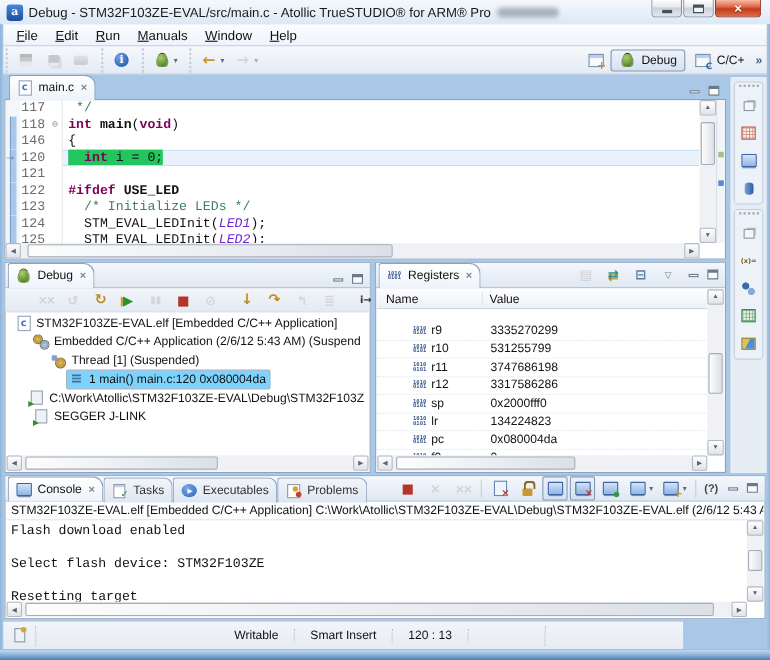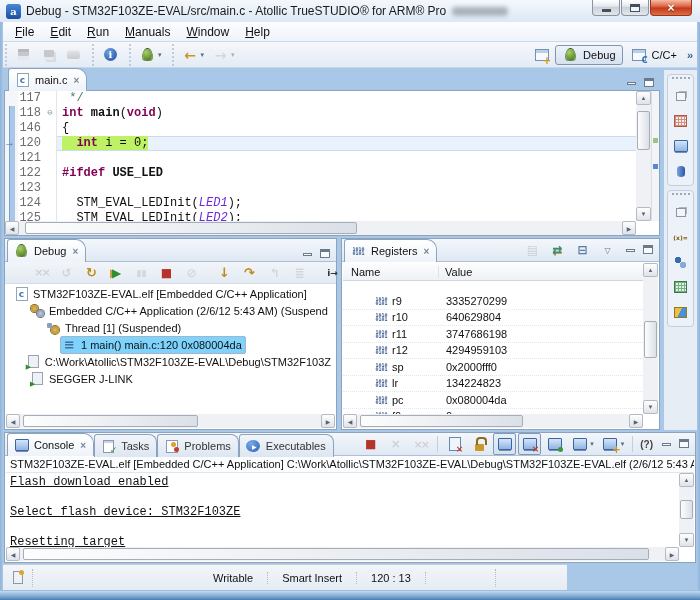--- a/index.html
+++ b/index.html
@@ -161,21 +161,21 @@
   .edlines { position:absolute; left:0; top:0; right:23px; bottom:14px; overflow:hidden;
     font-family:"Liberation Mono","DejaVu Sans Mono",monospace; font-size:12px; }
   .ed-row { display:flex; height:15px; line-height:15px; white-space:pre; }
   .ed-ruler { flex:0 0 13px; position:relative; background:#f4f6f9; }
   .ed-range { position:absolute; left:4px; top:0; bottom:0; width:6px; background:#a9c7e8; border-left:1px solid #7aa2cc; }
   .ed-ip { position:absolute; left:1px; top:0; color:#3a72b8; font-weight:bold; font-size:11px; z-index:2; }
   .ed-num { flex:0 0 26px; text-align:right; color:#6d6d6d; padding-right:3px; }
   .ed-fold { flex:0 0 13px; color:#8a98a8; font-size:9px; text-align:center; border-right:1px solid #e2e6ea; }
   .ed-code { flex:1; padding-left:5px; }
   .ed-cur .ed-code { background:#e8f1fc; box-shadow:inset 0 1px 0 #c6dcf2, inset 0 -1px 0 #c6dcf2; }
-  .hl-green { background:#bef264; }
+  .hl-green { background:#22c55e; }
   .kw { color:#7f0055; font-weight:bold; }
   .cm { color:#3f7f5f; }
   .mc { color:#6d28d9; font-style:italic; }
   .bd { font-weight:bold; }
   .ed-ann { position:absolute; right:0; top:0; bottom:14px; width:8px; background:#f2f4f7; border-left:1px solid #dadfe6; }
   .ann-mark { position:absolute; left:1px; width:5px; height:5px; }
 
   
   .sbar { position:absolute; background:#eff1f4; display:flex; }
   .sbar.v { flex-direction:column; width:15px; }
@@ -213,24 +213,24 @@
   .reg-row { display:flex; align-items:center; height:16.5px; border-bottom:1px dotted #e3e7ed; font-size:11px; }
   .reg-ind { flex:0 0 30px; }
   .reg-name { flex:0 0 48px; padding-left:2px; }
   .reg-value { padding-left:8px; }
 
   
   #console-panel { left:4px; top:432px; width:692px; height:131px; }
   .con-desc { position:absolute; left:1px; right:1px; top:24px; height:16px; background:#fcfdfe;
     border-bottom:1px solid #e0e6ee; font-size:11px; padding:1px 4px; white-space:nowrap; overflow:hidden; }
   .con-text { position:absolute; left:1px; right:16px; top:40px; bottom:15px; overflow:hidden;
-    font-family:"Liberation Mono","DejaVu Sans Mono",monospace; font-size:12px; line-height:15px; padding:2px 4px; white-space:pre;text-decoration:underline; }
-
-  
-  #statusbar { position:absolute; left:3px; top:564px; width:564px; height:26px;
+    font-family:"Liberation Mono","DejaVu Sans Mono",monospace; font-size:12px; line-height:15px; padding:2px 4px; white-space:pre; }
+
+  
+  #statusbar { position:absolute; left:3px; top:564px; width:618px; height:26px;
     background:linear-gradient(#f2f5f9,#e6ecf4); border-top:1px solid #c2cdda; display:flex; align-items:center; }
   .st-icon-cell { width:30px; display:flex; justify-content:center; border-right:1px dotted #b2bcca; height:18px; align-items:center; }
   .st-cells { position:absolute; left:196px; display:flex; height:18px; align-items:center; }
   .st-cell { padding:0 14px; border-right:1px dotted #b2bcca; font-size:11px; white-space:nowrap; }
   .st-tail { position:absolute; left:492px; height:18px; border-right:1px dotted #b2bcca; width:1px; }
 </style>
 </head>
 <body>
 
 <div class="win">
@@ -326,21 +326,21 @@
       </span>
     </div>
     <div class="edbody">
       <div class="edlines">
           <div class="ed-row"><span class="ed-ruler"></span><span class="ed-num">117</span><span class="ed-fold"></span><span class="ed-code"><span class="cm"> */</span></span></div>
           <div class="ed-row"><span class="ed-ruler"><span class="ed-range"></span></span><span class="ed-num">118</span><span class="ed-fold">⊖</span><span class="ed-code"><span class="kw">int</span><span class="pl"> </span><span class="bd">main</span><span class="pl">(</span><span class="kw">void</span><span class="pl">)</span></span></div>
           <div class="ed-row"><span class="ed-ruler"><span class="ed-range"></span></span><span class="ed-num">146</span><span class="ed-fold"></span><span class="ed-code"><span class="pl">{</span></span></div>
           <div class="ed-row ed-cur"><span class="ed-ruler"><span class="ed-range"></span><span class="ed-ip">→</span></span><span class="ed-num">120</span><span class="ed-fold"></span><span class="ed-code"><span class="hl-green"><span class="pl">  </span><span class="kw">int</span><span class="pl"> i = 0;</span></span></span></div>
           <div class="ed-row"><span class="ed-ruler"><span class="ed-range"></span></span><span class="ed-num">121</span><span class="ed-fold"></span><span class="ed-code"></span></div>
           <div class="ed-row"><span class="ed-ruler"><span class="ed-range"></span></span><span class="ed-num">122</span><span class="ed-fold"></span><span class="ed-code"><span class="kw">#ifdef</span><span class="pl"> </span><span class="bd">USE_LED</span></span></div>
-          <div class="ed-row"><span class="ed-ruler"><span class="ed-range"></span></span><span class="ed-num">123</span><span class="ed-fold"></span><span class="ed-code"><span class="pl">  </span></span></div>
+          <div class="ed-row"><span class="ed-ruler"><span class="ed-range"></span></span><span class="ed-num">123</span><span class="ed-fold"></span><span class="ed-code"><span class="pl">  </span><span class="cm">/* Initialize LEDs */</span></span></div>
           <div class="ed-row"><span class="ed-ruler"><span class="ed-range"></span></span><span class="ed-num">124</span><span class="ed-fold"></span><span class="ed-code"><span class="pl">  STM_EVAL_LEDInit(</span><span class="mc">LED1</span><span class="pl">);</span></span></div>
           <div class="ed-row"><span class="ed-ruler"><span class="ed-range"></span></span><span class="ed-num">125</span><span class="ed-fold"></span><span class="ed-code"><span class="pl">  STM_EVAL_LEDInit(</span><span class="mc">LED2</span><span class="pl">);</span></span></div>
         </div>
       <div class="sbar v" style="right:8px;top:0;bottom:14px;">
         <span class="sb-btn">▲</span>
         <span class="sb-track">
             <span class="sb-thumb" style="top:6%;height:38%;"></span>
           </span>
         <span class="sb-btn">▼</span>
       </div>
@@ -547,33 +547,33 @@
         <div class="reg-row">
           <span class="reg-ind"></span>
           <span class="ic ic-binary-icon"></span>
           <span class="reg-name">r9</span>
           <span class="reg-value">3335270299</span>
         </div>
         <div class="reg-row">
           <span class="reg-ind"></span>
           <span class="ic ic-binary-icon"></span>
           <span class="reg-name">r10</span>
-          <span class="reg-value">640629804</span>
+          <span class="reg-value">531255799</span>
         </div>
         <div class="reg-row">
           <span class="reg-ind"></span>
           <span class="ic ic-binary-icon"></span>
           <span class="reg-name">r11</span>
           <span class="reg-value">3747686198</span>
         </div>
         <div class="reg-row">
           <span class="reg-ind"></span>
           <span class="ic ic-binary-icon"></span>
           <span class="reg-name">r12</span>
-          <span class="reg-value">4294959103</span>
+          <span class="reg-value">3317586286</span>
         </div>
         <div class="reg-row">
           <span class="reg-ind"></span>
           <span class="ic ic-binary-icon"></span>
           <span class="reg-name">sp</span>
           <span class="reg-value">0x2000fff0</span>
         </div>
         <div class="reg-row">
           <span class="reg-ind"></span>
           <span class="ic ic-binary-icon"></span>
@@ -615,26 +615,26 @@
           <span class="viewtab">
             <span class="ic ic-console-icon"></span>
             <span>Console</span>
             <span class="tclose">×</span>
           </span>
           <span class="viewtab inactive">
             <span class="ic ic-tasks-icon"></span>
             <span>Tasks</span>
           </span>
           <span class="viewtab inactive">
+            <span class="ic ic-executables-icon"></span>
+            <span>Executables</span>
+          </span>
+          <span class="viewtab inactive">
             <span class="ic ic-problems-icon"></span>
             <span>Problems</span>
-          </span>
-          <span class="viewtab inactive">
-            <span class="ic ic-executables-icon"></span>
-            <span>Executables</span>
           </span>
         </span>
       <span class="minmax">
         <span style="display:flex;align-items:center;">
             <span class="tbtn">
               <span class="ic ic-terminate-icon"></span>
             </span>
             <span class="tbtn disabled">
               <span class="ic ic-remove-launch-icon"></span>
             </span>

